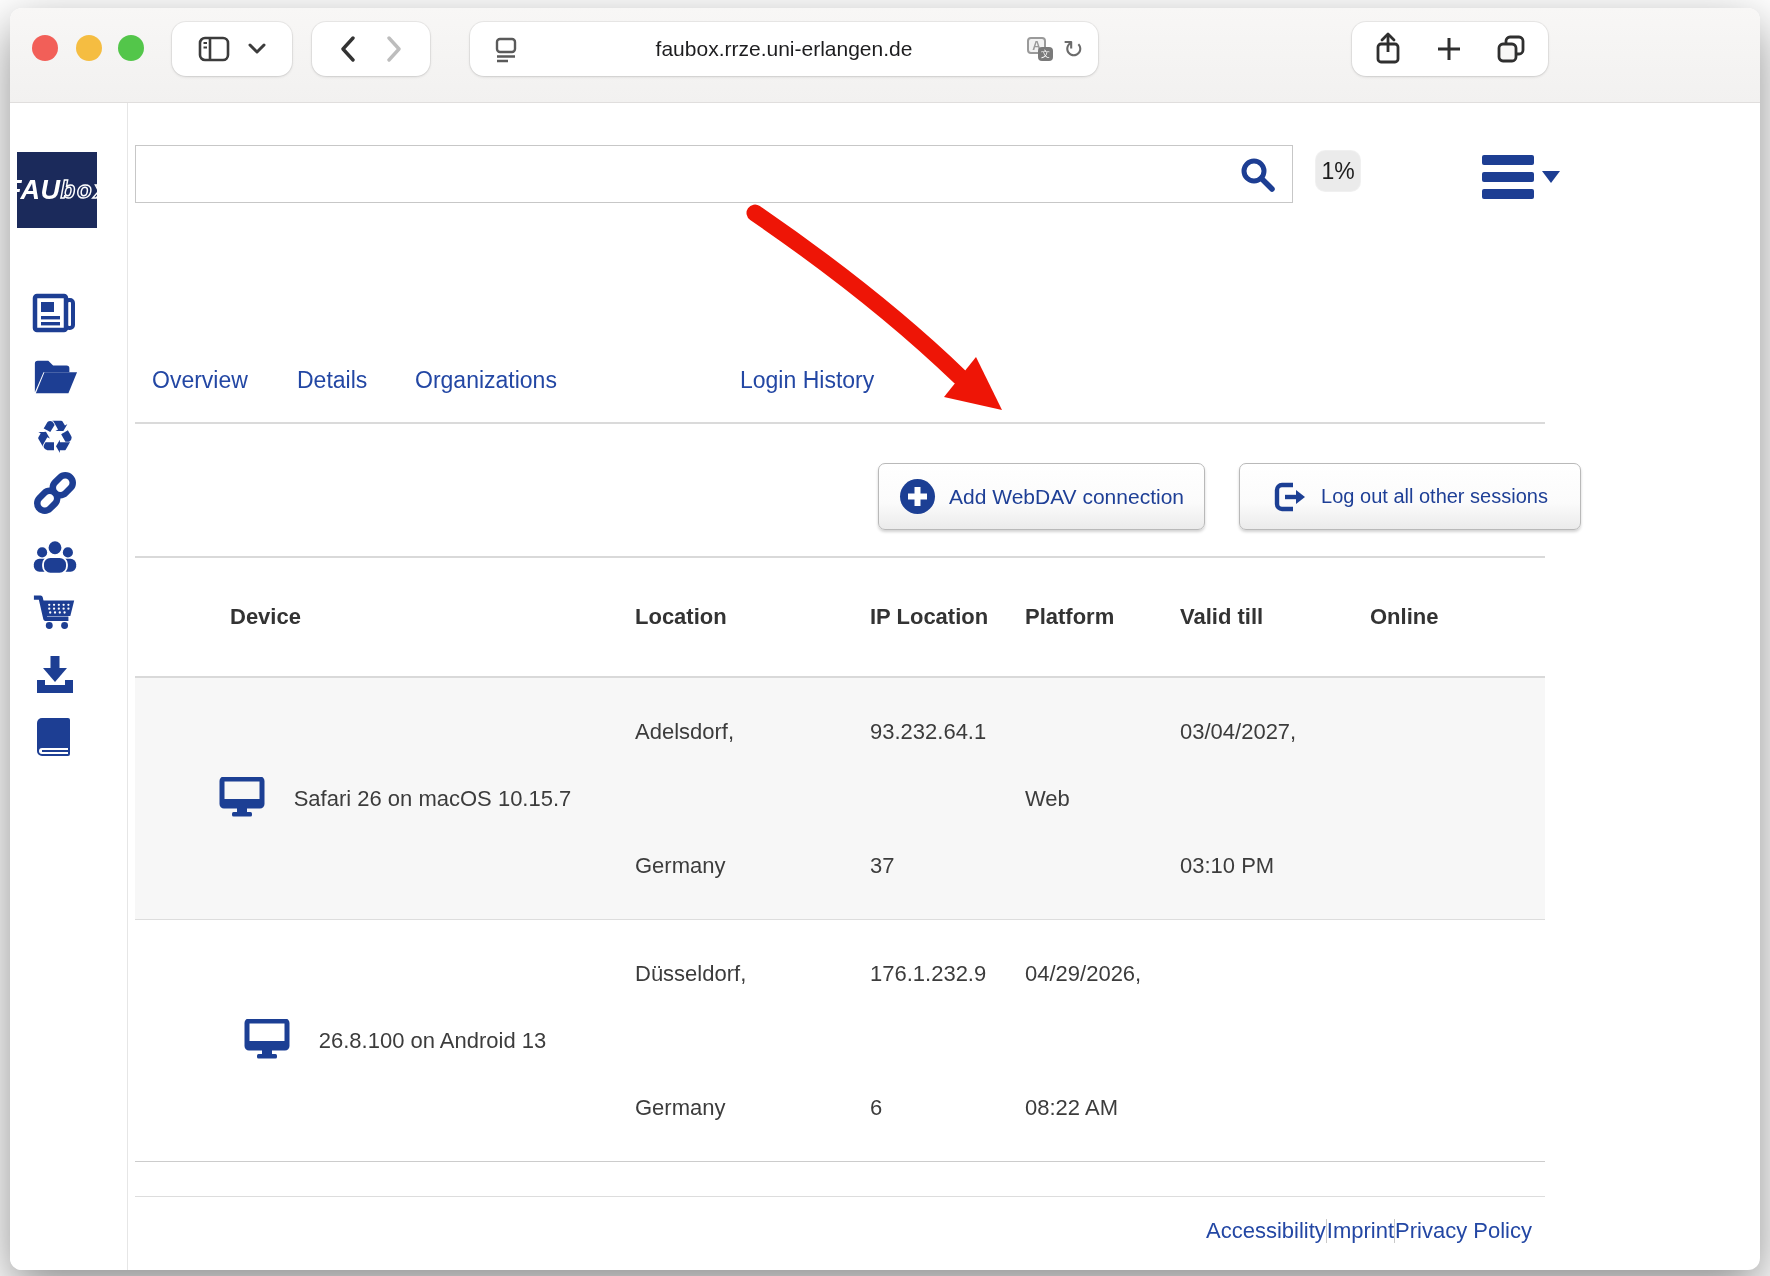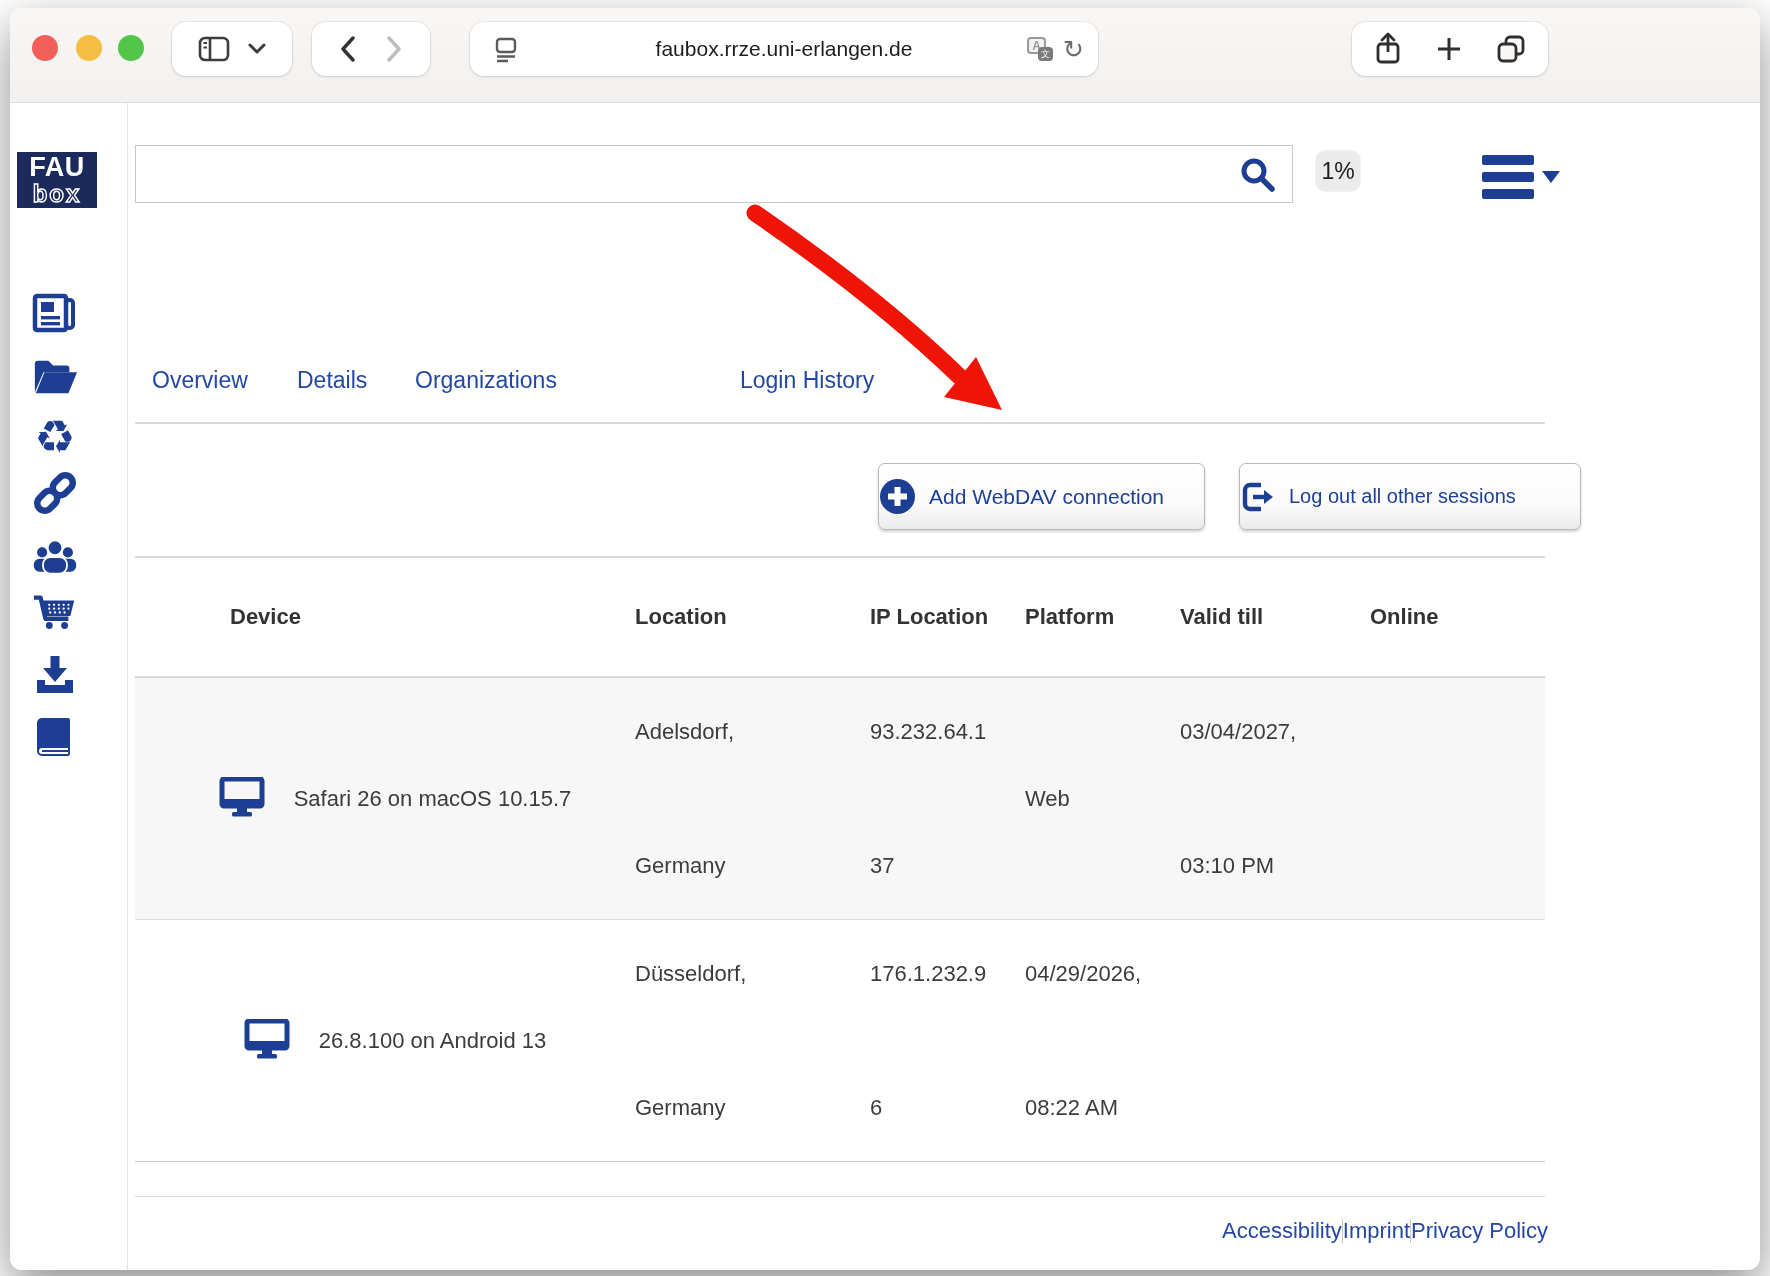--- a/index.html
+++ b/index.html
@@ -52,23 +52,23 @@
     position:absolute; right:0; bottom:0; width:15px; height:14px; background:#7a7a7a;
     border-radius:4px; color:#fff; font-size:9px; display:flex; align-items:center; justify-content:center;
   }
 
   
   .app-sidebar {
     position:absolute; left:0; top:95px; width:118px; bottom:0;
     background:#fff; border-right:1px solid #e6e6e6;
   }
   .fau-logo {
-    position:absolute; left:7px; top:49px; width:80px; height:56px;
+    position:absolute; left:7px; top:49px; width:80px; height:76px;
     background:#1b2a5b; color:#fff; cursor:pointer;
-    display:flex; flex-direction:column; align-items:center; justify-content:center;
+    display:flex; align-items:center; justify-content:center;font-style:italic;
   }
   .fau-logo .l1 { font-size:27px; font-weight:800; letter-spacing:0.5px; line-height:28px; }
   .fau-logo .l2 {
     font-size:24px; font-weight:700; letter-spacing:2px; line-height:26px;
     color:transparent; -webkit-text-stroke:1.4px #ffffff;
   }
   .side-icon {
     position:absolute; left:22px; width:46px; height:46px;
     display:flex; align-items:center; justify-content:center; cursor:pointer;
   }
@@ -111,21 +111,21 @@
     background:#fff; border:1px solid #d2d2d2; border-bottom:none; border-radius:8px 8px 0 0;
     display:flex; align-items:center; justify-content:center; cursor:default;
   }
   .tab-active-box span { font-size:23px; color:#555; }
 
   
   .action-btn {
     position:absolute; top:455px; height:67px; border-radius:7px;
     border:1px solid #b9b9b9; background:linear-gradient(#ffffff 0%,#fbfbfb 60%,#ebebeb 100%);
     box-shadow:0 2px 3px rgba(0,0,0,0.18);
-    display:flex; align-items:center; gap:13px;
+    display:flex; align-items:center; justify-content:center; gap:13px;
     font-size:21px; color:#1e3f96; cursor:pointer;
   }
   #btn-webdav { left:868px; width:327px; }
   #btn-logout { left:1206px; width:342px; font-size:20px;margin-left:23px; }
 
   
   .grid-cols { display:grid; grid-template-columns:500px 235px 155px 155px 190px 175px; }
   .thead {
     position:absolute; left:125px; top:548px; width:1410px; height:122px;
     border-top:2px solid #d9d9d9; border-bottom:2px solid #d9d9d9;
@@ -134,21 +134,21 @@
   .thead .th:first-child { padding-left:95px; }
   .trow { position:absolute; left:125px; width:1410px; height:242px; font-size:22px; color:#3c3c3c; }
   #row-0 { top:670px; background:#f7f7f7; border-bottom:1px solid #dddddd; }
   #row-1 { top:912px; background:#ffffff; border-bottom:1px solid #cccccc; }
   .cell { display:flex; flex-direction:column; justify-content:center; row-gap:108px; line-height:26px; }
   .cell-device { flex-direction:row; align-items:center; gap:29px; padding-left:20px; }
 
   .sep2 { position:absolute; left:125px; top:1188px; width:1410px; height:1px; background:#dddddd; }
 
   .footer {
-    position:absolute; top:1206px; right:212px; height:34px;
+    position:absolute; top:1206px; right:228px; height:34px;
     display:flex; align-items:center; gap:0; font-size:22px;
   }
   .footer a { color:#2347a4; text-decoration:none; cursor:pointer; }
   .footer .pipe { width:1px; height:24px; background:#c9c9c9; }
 
   .arrow-layer { position:absolute; left:0; top:0; z-index:6; pointer-events:none; }
   svg { display:block; }
 </style>
 </head>
 <body>

